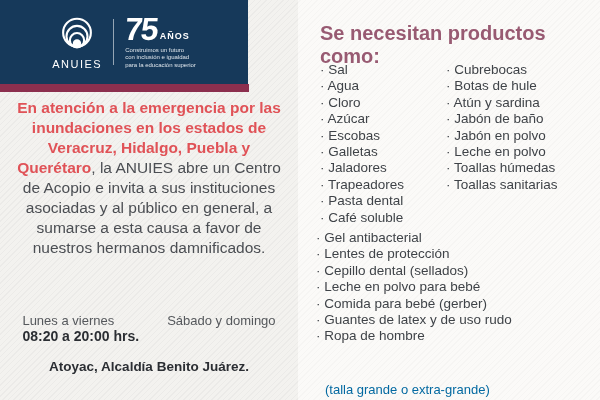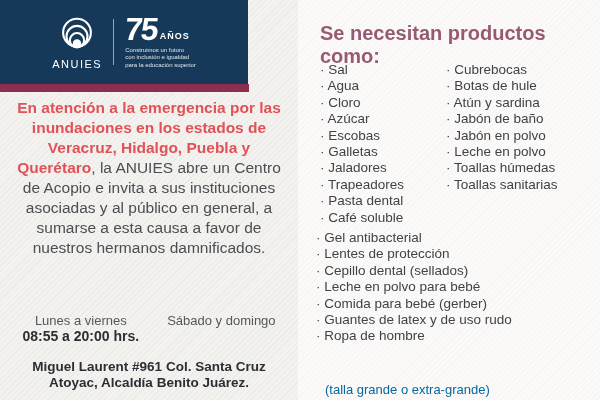--- a/index.html
+++ b/index.html
@@ -30,21 +30,21 @@
   .anniv-label{color:#fff;font-size:9px;font-weight:700;letter-spacing:1px;margin:0 0 2px 3px;}
   .tagline{margin-top:4px;}
   .tagline div{color:#dfe6ec;font-size:6px;line-height:7.5px;font-weight:400;}
   .announcement{
     position:absolute;left:17px;top:98px;width:264px;margin:0;
     text-align:center;font-size:15.5px;line-height:20px;
   }
   .announcement .hl{color:#e05257;font-weight:700;}
   .announcement .rest{color:#4b4e53;font-weight:400;}
   .schedule{position:absolute;left:0;top:313px;width:298px;display:flex;justify-content:center;gap:28px;}
-  .sched-col{text-align:center;}
+  .sched-col{text-align:left;}
   .sched-days{font-size:13px;color:#55585c;line-height:15px;}
   .sched-hours{font-size:14px;color:#2b2e33;font-weight:700;line-height:17px;}
   .address{position:absolute;left:0;top:359px;width:298px;text-align:center;}
   .address div{font-size:13.5px;font-weight:700;color:#2b2e33;line-height:16px;}
   
   .right-panel{position:absolute;left:300px;top:0;width:300px;height:400px;}
   .products-title{
     position:absolute;left:20px;top:22px;font-size:20px;font-weight:700;color:#985a72;
   }
   .product-cols{position:absolute;left:20px;top:62px;display:flex;}
@@ -87,30 +87,29 @@
   <div class="maroon-strip"></div>
 
   <p class="announcement">
     <span class="hl">En atención a la emergencia por las inundaciones en los estados de Veracruz, Hidalgo, Puebla y Querétaro</span><span class="rest">, la ANUIES abre un Centro de Acopio e invita a sus instituciones asociadas y al público en general, a sumarse a esta causa a favor de nuestros hermanos damnificados.</span>
   </p>
 
   <div class="schedule">
 
   <div class="sched-col">
       <div class="sched-days">Lunes a viernes</div>
-      <div class="sched-hours">08:55 a 20:00 hrs.</div>
+      <div class="sched-hours">08:20 a 20:00 hrs.</div>
     </div>
       <div class="sched-col">
       <div class="sched-days">Sábado y domingo</div>
     </div>
     </div>
 
   <div class="address">
 
-  <div><span>Miguel Laurent #961 Col. Santa Cruz</span></div>
       <div><span>Atoyac, Alcaldía Benito Juárez.</span></div>
     </div>
 
 </div>
 
 <div class="right-panel">
 
   <div class="products-title">Se necesitan productos como:</div>
 
   <div class="product-cols">

